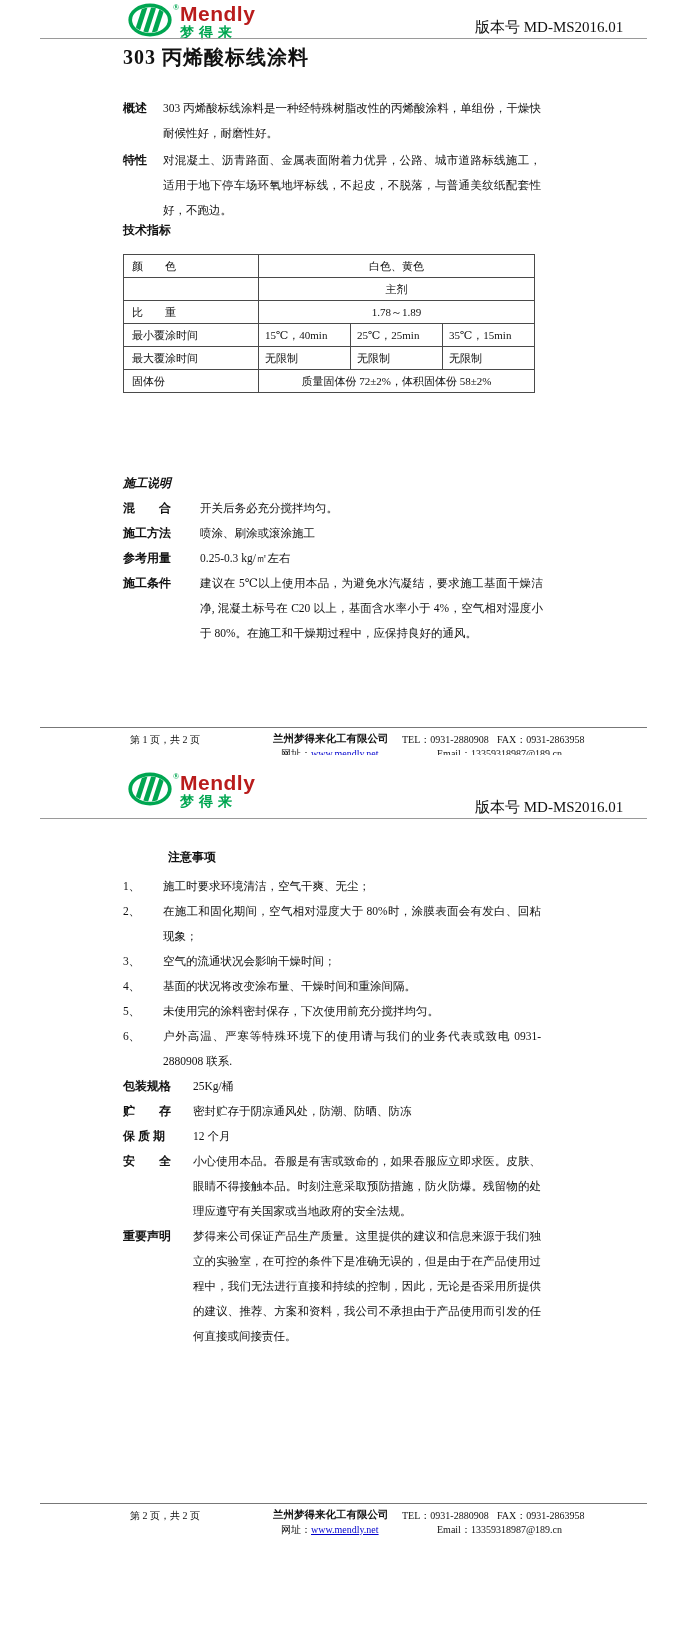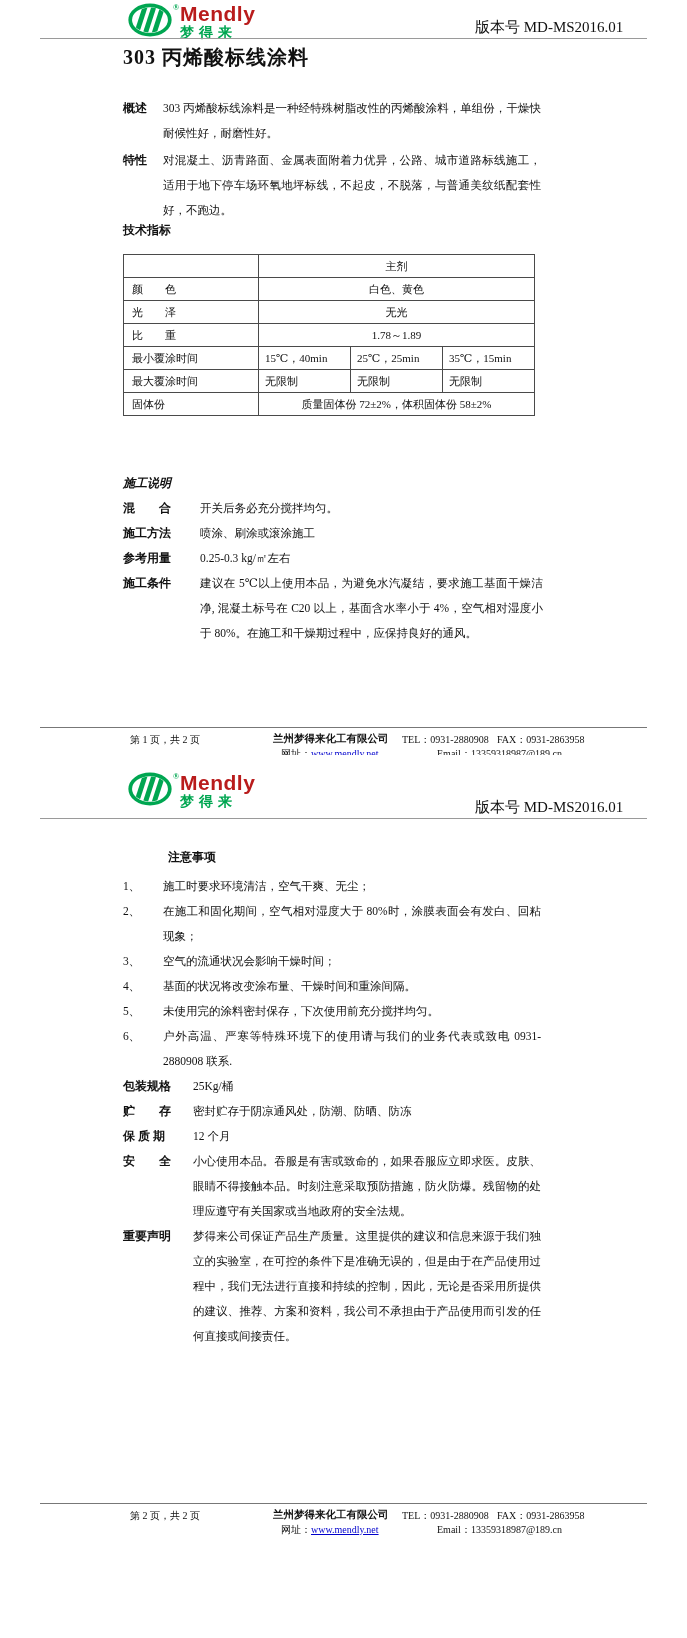--- a/index.html
+++ b/index.html
@@ -114,30 +114,26 @@
     <div class="p1-feature para">
       <span class="lbl">特性</span>
       <span class="txt">对混凝土、沥青路面、金属表面附着力优异，公路、城市道路标线施工，适用于地下停车场环氧地坪标线，不起皮，不脱落，与普通美纹纸配套性好，不跑边。</span>
     </div>
 
     <div class="p1-tech-heading h-bold">技术指标</div>
 
     <table class="spec-table">
       <tbody>
         <tr>
+          <td class="lblcell">颜　　色</td>
+          <td class="cv" colspan="3">白色、黄色</td>
+        </tr>
+        <tr>
           <td class="lblcell"></td>
           <td class="cv" colspan="3">主剂</td>
-        </tr>
-        <tr>
-          <td class="lblcell">颜　　色</td>
-          <td class="cv" colspan="3">白色、黄色</td>
-        </tr>
-        <tr>
-          <td class="lblcell">光　　泽</td>
-          <td class="cv" colspan="3">无光</td>
         </tr>
         <tr>
           <td class="lblcell">比　　重</td>
           <td class="cv" colspan="3">1.78～1.89</td>
         </tr>
         <tr>
           <td class="lblcell">最小覆涂时间</td>
           <td class="lv">15℃，40min</td>
           <td class="lv">25℃，25min</td>
           <td class="lv">35℃，15min</td>

